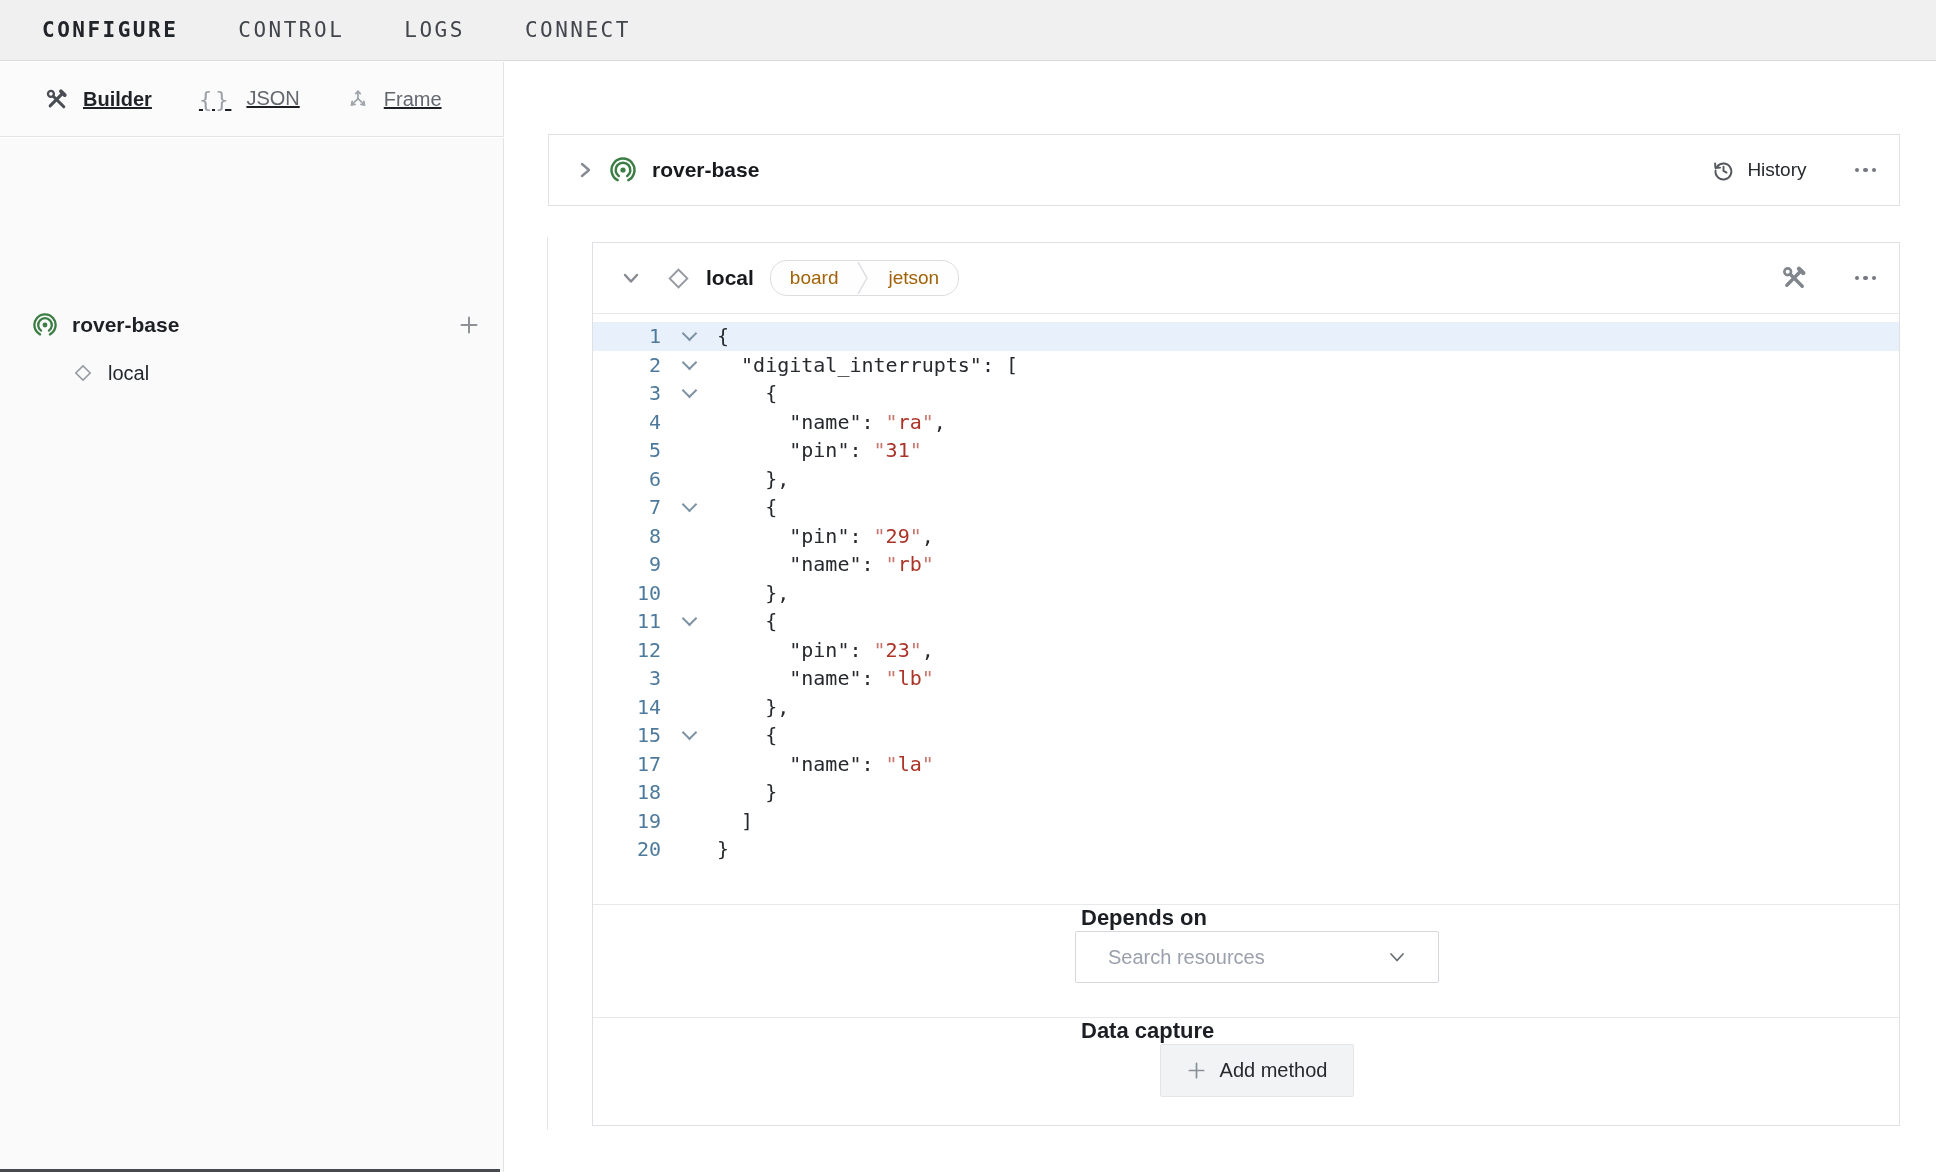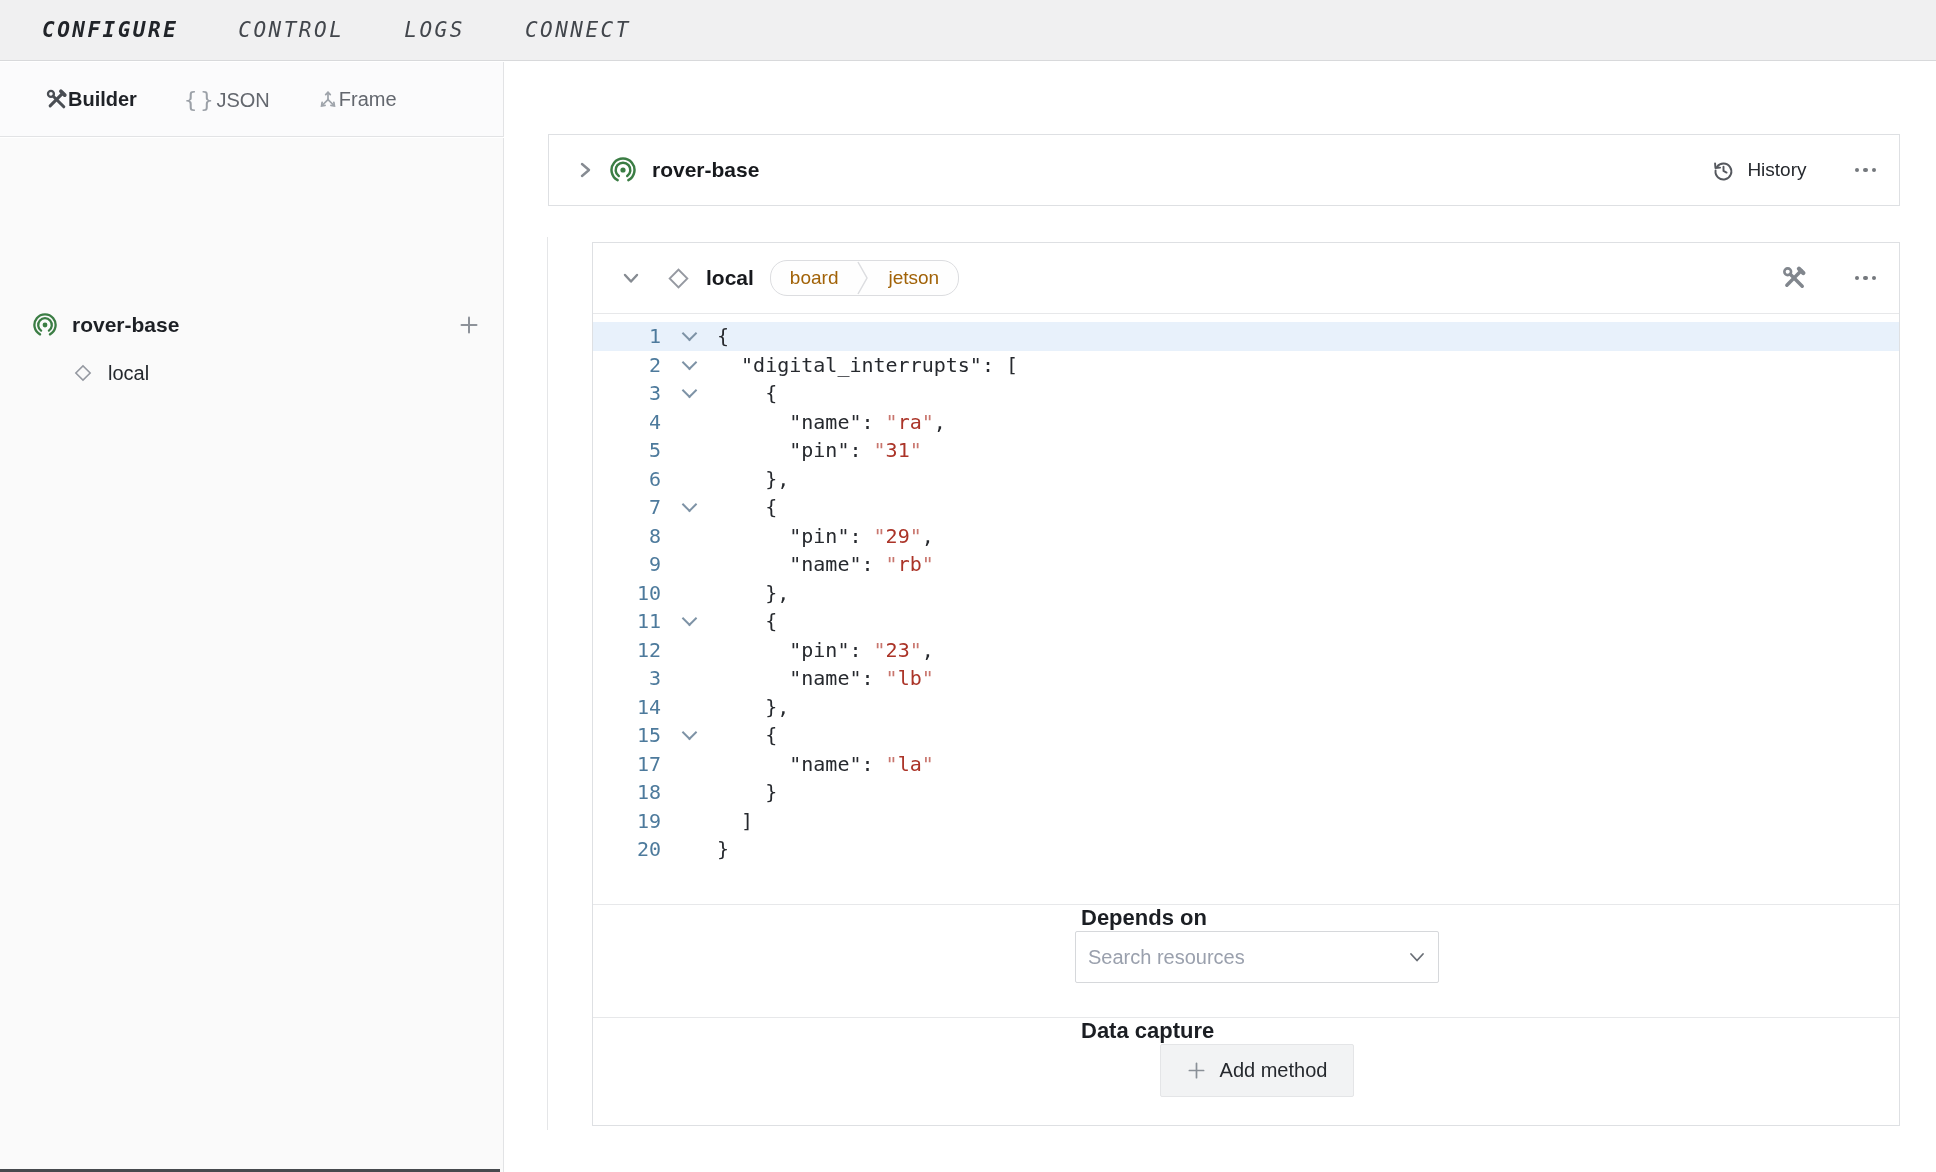--- a/index.html
+++ b/index.html
@@ -4,28 +4,28 @@
 <style>
   html,body{margin:0;padding:0;background:#ffffff;}
   .app{position:relative;width:1936px;height:1172px;overflow:hidden;background:#ffffff;
        font-family:"Liberation Sans",sans-serif;color:#1c1f24;}
 
   
   .topnav{position:absolute;left:0;top:0;width:1936px;height:61px;background:#f0f0f1;
           border-bottom:1px solid #d8d9db;display:flex;align-items:center;
           padding-left:42px;column-gap:60px;box-sizing:border-box;}
   .nav-tab{font-family:"DejaVu Sans Mono",monospace;font-size:21px;letter-spacing:2.5px;
-           color:#42464c;cursor:pointer;white-space:nowrap;font-style:italic;}
+           color:#42464c;cursor:pointer;white-space:nowrap;}
   .nav-tab.active{font-weight:bold;color:#212429;}
 
   
   .subnav{position:absolute;left:0;top:62px;width:504px;height:75px;background:#fbfbfc;
           border-bottom:1px solid #e2e3e5;border-right:1px solid #e2e3e5;display:flex;
           align-items:center;padding-left:45px;column-gap:47px;box-sizing:border-box;}
-  .subtab{display:flex;align-items:flex-end;cursor:pointer;}
+  .subtab{display:flex;align-items:flex-start;gap:15px;cursor:pointer;text-decoration:underline;}
   .subtab .lbl{font-size:20px;color:#63676e;}
   .subtab.active .lbl{font-weight:bold;color:#1f2227;}
   .braces{font-family:"DejaVu Sans Mono",monospace;font-size:22px;color:#9ba0a7;letter-spacing:3px;}
 
   
   .sidebar{position:absolute;left:0;top:138px;width:504px;height:1034px;background:#fafafa;
            border-right:1px solid #e2e3e5;box-sizing:border-box;}
   .tree-row{position:absolute;display:flex;align-items:center;cursor:pointer;}
   .row-machine{left:33px;top:168px;height:38px;gap:15px;}
   .row-machine .lbl{font-size:21px;font-weight:bold;color:#1d2025;}
@@ -72,21 +72,21 @@
   .tok-v{color:#ab3428;}
   .tok-q{color:#c9766e;}
 
   
   .section{border-top:1px solid #e7e8ea;display:flex;align-items:center;box-sizing:border-box;
            padding-left:22px;flex-direction:column;}
   .sec-depends{height:113px;}
   .sec-capture{height:110px;}
   .sec-label{font-size:22px;font-weight:bold;color:#1b1e23;width:352px;flex:none;}
   .select{width:364px;height:52px;border:1px solid #d6d8db;border-radius:2px;background:#fff;
-          display:flex;align-items:center;padding:0 12px;box-sizing:border-box;cursor:pointer;}
+          display:flex;align-items:center;padding:0 32px;box-sizing:border-box;cursor:pointer;}
   .select .ph{font-size:20px;color:#9aa0ad;flex:1;}
   .add-method{height:51px;background:#f2f3f4;border:1px solid #e4e5e7;border-radius:2px;
               display:flex;align-items:center;gap:14px;padding:0 26px;cursor:pointer;}
   .add-method .lbl{font-size:20px;color:#26292e;}
 
   svg{display:block;}
 </style>
 </head>
 <body>
 

